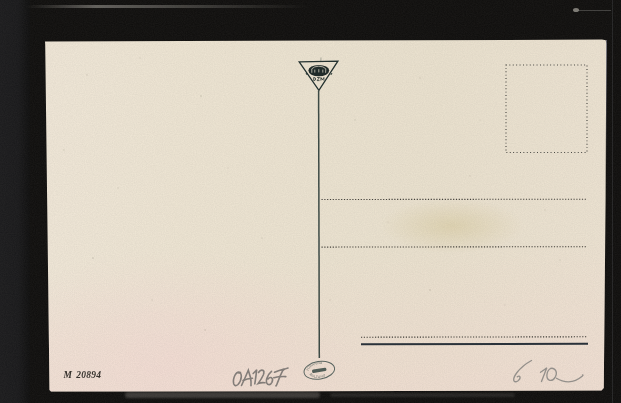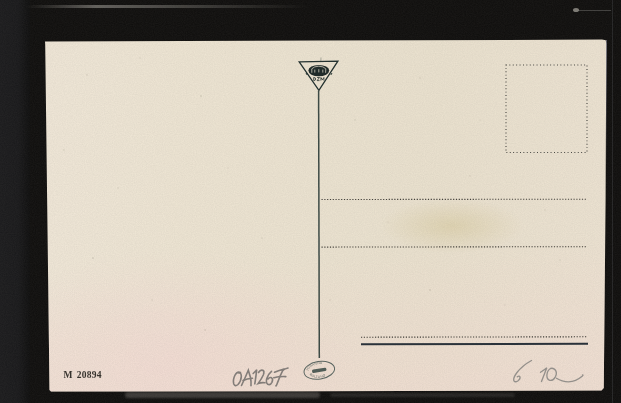--- a/index.html
+++ b/index.html
@@ -1,18 +1,18 @@
 <!DOCTYPE html>
 <html><head>
 <meta charset="utf-8">
 <style>
   html,body{margin:0;padding:0;}
   body{width:621px;height:403px;overflow:hidden;background:#0c0c0c;font-family:"Liberation Sans",sans-serif;}
   .abs{position:absolute;}
-  #scene{position:relative;width:491px;height:403px;}
+  #scene{position:relative;width:491px;height:403px;font-style:italic;}
 </style>
 </head>
 <body>
 <div id="scene">
 
   <div class="abs" style="left:0;top:0;width:621px;height:403px;background:#0e0d0c;"></div>
 
   <div class="abs" style="left:0;top:0;width:30px;height:403px;background:linear-gradient(90deg,#1a1a1c 0%,#18181a 60%,#0d0d0d 100%);"></div>
 
   <div class="abs" style="left:25px;top:5px;width:285px;height:2.5px;filter:blur(.5px);background:linear-gradient(90deg,rgba(120,120,118,0),rgba(155,152,146,.6) 25%,rgba(130,128,122,.4) 60%,rgba(90,90,88,0));"></div>

